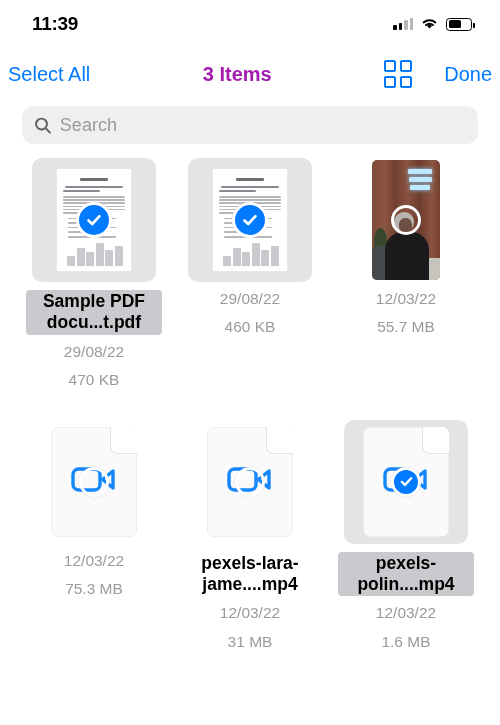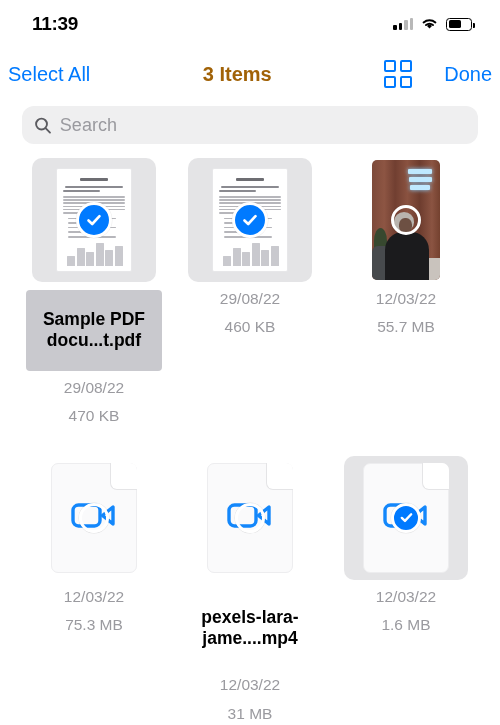--- a/index.html
+++ b/index.html
@@ -86,21 +86,21 @@
     font-size: 20px;
     color: #007AFF;
     white-space: nowrap;
     cursor: pointer;
   }
   .nav-title {
     flex: 1;
     text-align: center;
     font-size: 20px;
     font-weight: bold;
-    color: #a16207;
+    color: #a21caf;
   }
   .grid-toggle {
     display: grid;
     grid-template-columns: 12px 12px;
     grid-template-rows: 12px 12px;
     gap: 4px;
     margin-right: 32px;
     cursor: pointer;
   }
   .grid-toggle span {
@@ -343,21 +343,21 @@
   
   .file-name {
     margin-top: 8px;
     font-size: 17.5px;
     font-weight: bold;
     color: #000;
     text-align: center;
     line-height: 1.22;
     max-width: 136px;
     word-break: break-word;
-    padding: 19px 4px;
+    padding: 1px 4px;
     border-radius: 4px;
   }
   .file-name.selected { background: #C9C9CE; }
   .file-meta {
     margin-top: 6px;
     font-size: 15.5px;
     color: #9a9a9f;
     text-align: center;
     line-height: 1.45;
   }
@@ -554,17 +554,18 @@
           <rect x="2" y="6" width="27" height="21" rx="5.5" stroke="#1387fb" stroke-width="3.4" fill="none"></rect>
           <path d="M31.5 16.5 L42 8 L42 25 Z" stroke="#1387fb" stroke-width="3.4" fill="none" stroke-linejoin="round"></path>
         </svg>
       </div>
       <div class="badge on small">
         <svg width="17" height="17" viewBox="0 0 20 20">
             <path d="M4.5 10.5 L8.2 14 L15.5 6.2" stroke="#fff" stroke-width="2.8" fill="none" stroke-linecap="round" stroke-linejoin="round"></path>
           </svg>
       </div>
     </div>
+    <div class="file-name selected">pexels-polin....mp4</div>
     <div class="file-meta">12/03/22</div>
     <div class="file-meta">1.6 MB</div>
   </div>
 
 </div>
 
 </body></html>

